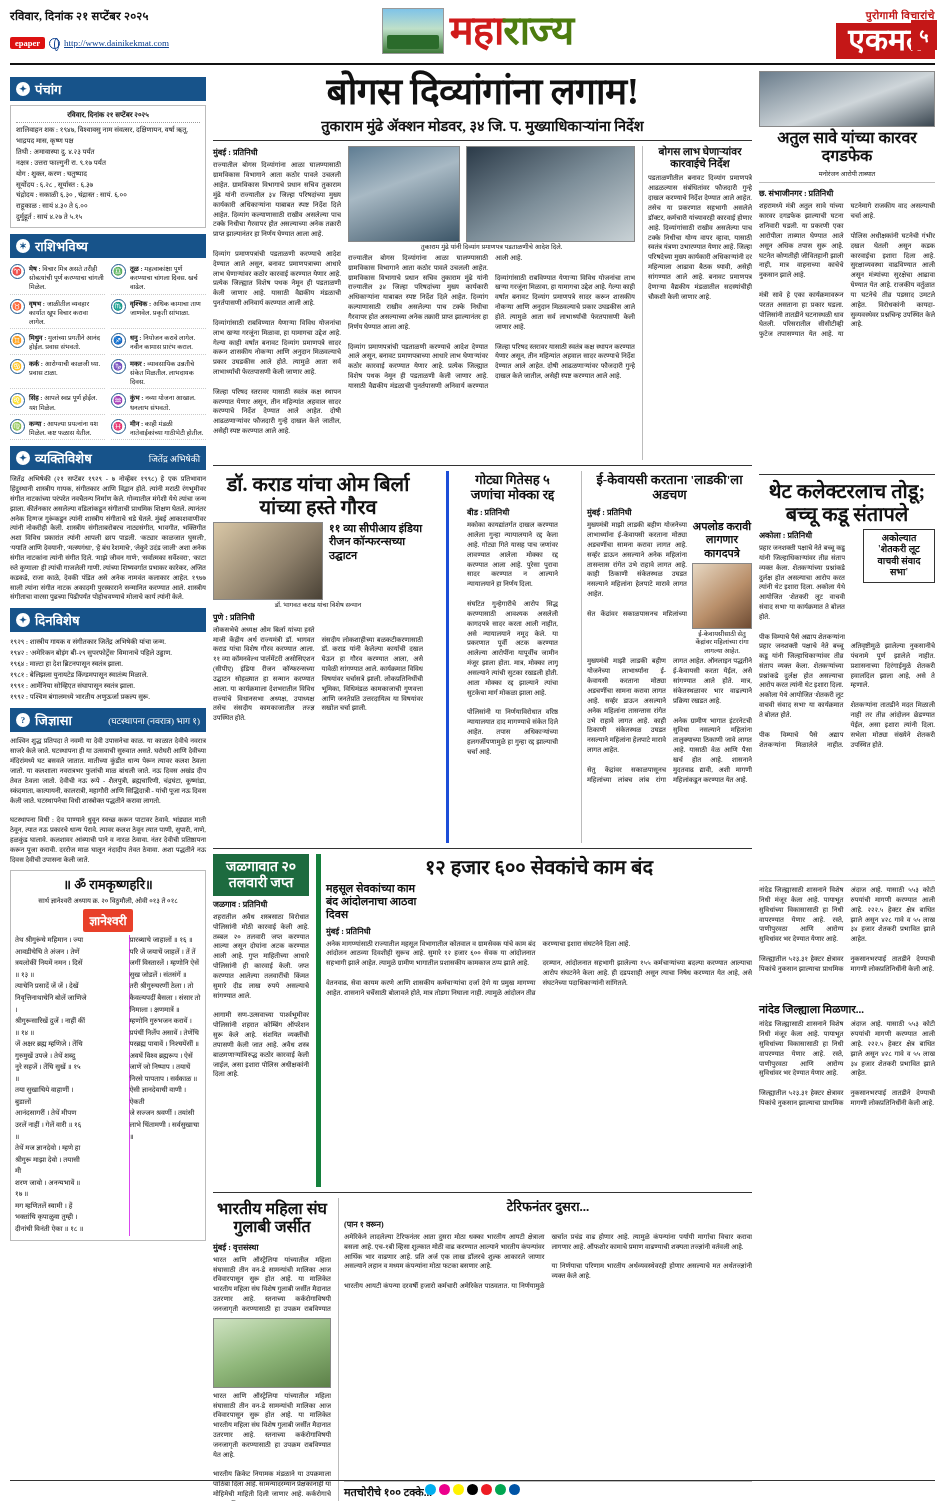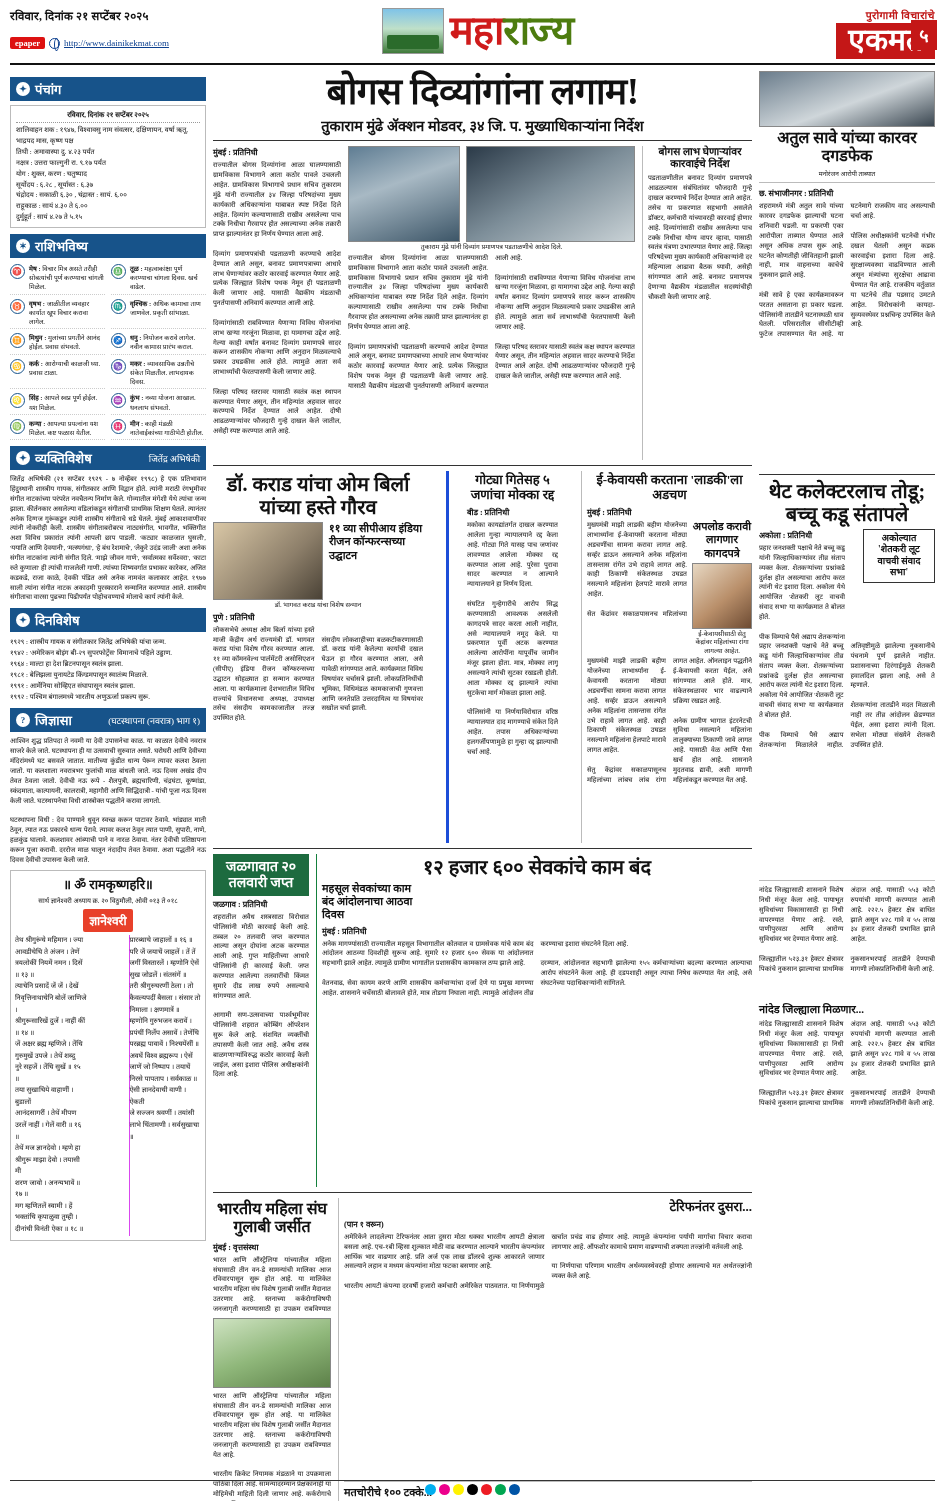--- a/index.html
+++ b/index.html
@@ -381,21 +381,21 @@
 
       <div style="display:flex; gap:7px;">
         <div style="width:96px;">
           <div class="jal-box">जळगावात २० तलवारी जप्त</div>
           <div class="byline mt2">जळगाव : प्रतिनिधी</div>
           <div class="tiny6" style="white-space:pre-line; height:275px; overflow:hidden;">शहरातील अवैध शस्त्रसाठा विरोधात पोलिसांनी मोठी कारवाई केली आहे. तब्बल २० तलवारी जप्त करण्यात आल्या असून दोघांना अटक करण्यात आली आहे. गुप्त माहितीच्या आधारे पोलिसांनी ही कारवाई केली. जप्त करण्यात आलेल्या तलवारींची किंमत सुमारे दीड लाख रुपये असल्याचे सांगण्यात आले.
 
 आगामी सण-उत्सवाच्या पार्श्वभूमीवर पोलिसांनी शहरात कोम्बिंग ऑपरेशन सुरू केले आहे. संशयित व्यक्तींची तपासणी केली जात आहे. अवैध शस्त्र बाळगणाऱ्यांविरुद्ध कठोर कारवाई केली जाईल, असा इशारा पोलिस अधीक्षकांनी दिला आहे.</div>
         </div>
 
-        <div style="flex:1; border-left:1px solid #15803d; padding-left:5px;">
+        <div style="flex:1; border-left:5px solid #15803d; padding-left:5px;">
           <div class="hd2">१२ हजार ६०० सेवकांचे काम बंद</div>
           <div style="display:flex; gap:6px;">
             <div style="width:96px;">
               <div class="hd5">महसूल सेवकांच्या काम बंद आंदोलनाचा आठवा दिवस</div>
               <div class="byline">मुंबई : प्रतिनिधी</div>
             </div>
           </div>
           <div class="tiny6" style="white-space:pre-line; column-count:2; column-gap:7px; height:165px; overflow:hidden;">अनेक मागण्यांसाठी राज्यातील महसूल विभागातील कोतवाल व ग्रामसेवक यांचे काम बंद आंदोलन आठव्या दिवशीही सुरूच आहे. सुमारे १२ हजार ६०० सेवक या आंदोलनात सहभागी झाले आहेत. त्यामुळे ग्रामीण भागातील प्रशासकीय कामकाज ठप्प झाले आहे.
 
 वेतनवाढ, सेवा कायम करणे आणि शासकीय कर्मचाऱ्यांचा दर्जा देणे या प्रमुख मागण्या आहेत. शासनाने चर्चेसाठी बोलावले होते, मात्र तोडगा निघाला नाही. त्यामुळे आंदोलन तीव्र करण्याचा इशारा संघटनेने दिला आहे.
@@ -416,21 +416,21 @@
 
 भारतीय संघाचे नेतृत्व हरमनप्रीत कौर करणार असून स्मृती मानधना उपकर्णधार आहे. गोलंदाजीत दीप्ती शर्मा आणि रेणुका सिंग यांच्यावर संघाची भिस्त असणार आहे.</div>
           <div class="photo cricket" style="height:70px;margin:3px 0;"></div>
           <div class="tiny6" style="white-space:pre-line; height:130px; overflow:hidden;">भारत आणि ऑस्ट्रेलिया यांच्यातील महिला संघासाठी तीन वन-डे सामन्यांची मालिका आज रविवारपासून सुरू होत आहे. या मालिकेत भारतीय महिला संघ विशेष गुलाबी जर्सीत मैदानात उतरणार आहे. स्तनाच्या कर्करोगाविषयी जनजागृती करण्यासाठी हा उपक्रम राबविण्यात येत आहे.
 
 भारतीय क्रिकेट नियामक मंडळाने या उपक्रमाला पाठिंबा दिला आहे. सामन्यादरम्यान प्रेक्षकांनाही या मोहिमेची माहिती दिली जाणार आहे. कर्करोगाचे लवकर निदान झाल्यास उपचार शक्य असतात, हा संदेश यातून देण्यात येणार आहे.
 
 भारतीय संघाचे नेतृत्व हरमनप्रीत कौर करणार असून स्मृती मानधना उपकर्णधार आहे. गोलंदाजीत दीप्ती शर्मा आणि रेणुका सिंग यांच्यावर संघाची भिस्त असणार आहे.</div>
         </div>
         <div style="flex:1; border-left:1px solid #bbb; padding-left:5px;">
-          <div class="hd4" style="text-align:right">टेरिफनंतर दुसरा...</div>
+          <div class="hd4" style="text-align:center">टेरिफनंतर दुसरा...</div>
           <div class="byline">(पान १ वरून)</div>
           <div class="tiny6" style="white-space:pre-line; column-count:2; column-gap:7px; height:245px; overflow:hidden;">अमेरिकेने लादलेल्या टेरिफनंतर आता दुसरा मोठा धक्का भारतीय आयटी क्षेत्राला बसला आहे. एच-१बी व्हिसा शुल्कात मोठी वाढ करण्यात आल्याने भारतीय कंपन्यांवर आर्थिक भार वाढणार आहे. प्रति अर्ज एक लाख डॉलरचे शुल्क आकारले जाणार असल्याने लहान व मध्यम कंपन्यांना मोठा फटका बसणार आहे.
 
 भारतीय आयटी कंपन्या दरवर्षी हजारो कर्मचारी अमेरिकेत पाठवतात. या निर्णयामुळे खर्चात प्रचंड वाढ होणार आहे. त्यामुळे कंपन्यांना पर्यायी मार्गांचा विचार करावा लागणार आहे. ऑफशोर कामाचे प्रमाण वाढण्याची शक्यता तज्ज्ञांनी वर्तवली आहे.
 
 या निर्णयाचा परिणाम भारतीय अर्थव्यवस्थेवरही होणार असल्याचे मत अर्थतज्ज्ञांनी व्यक्त केले आहे.</div>
           <div class="rule-thin"></div>
           <div class="hd5">मतचोरीचे १०० टक्के...</div>
         </div>
       </div>

